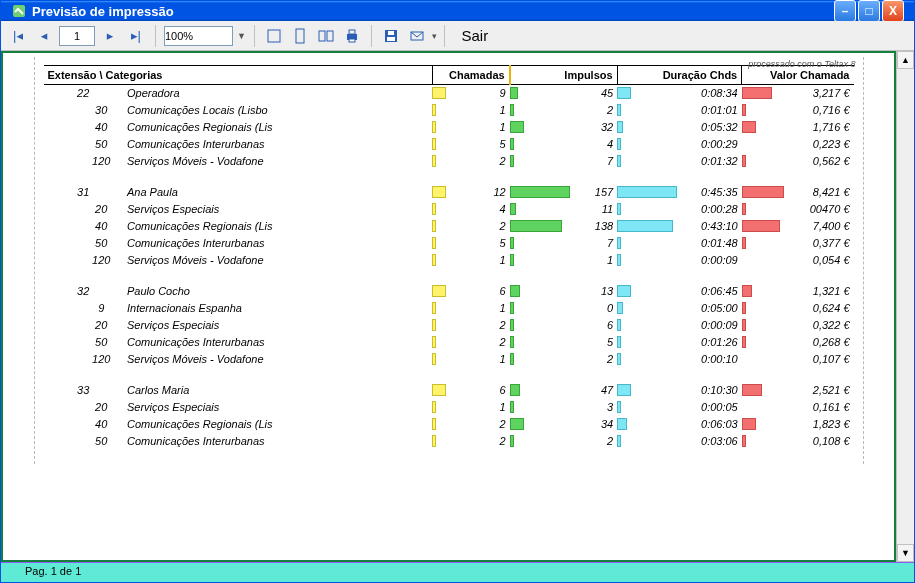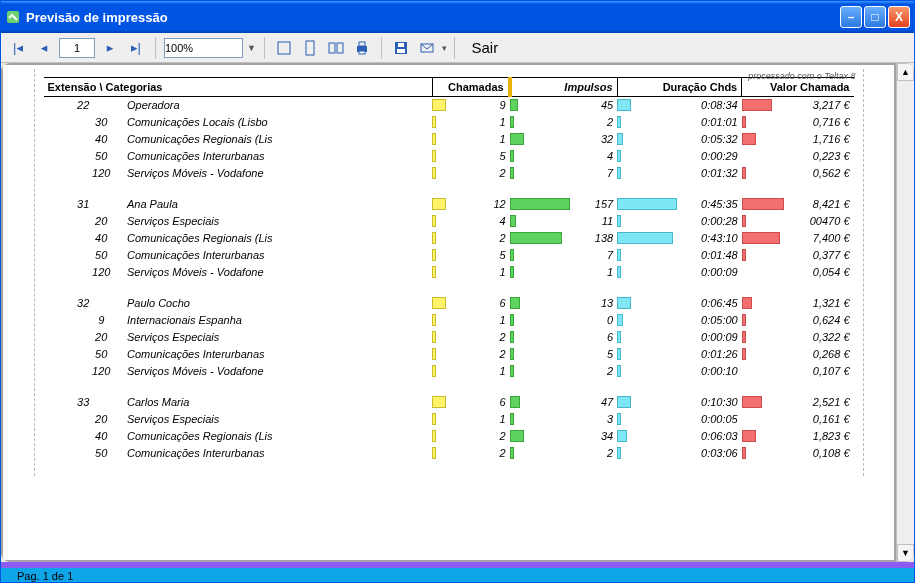--- a/index.html
+++ b/index.html
@@ -1,34 +1,34 @@
 <!DOCTYPE html>
 <html><head>
 <meta charset="utf-8">
 <style>
 * { box-sizing: border-box; margin: 0; padding: 0; }
 body { font-family: Tahoma, sans-serif; font-size: 11px; background: #ece9d8; overflow: hidden; }
 
 .window { width: 915px; height: 583px; display: flex; flex-direction: column; border: 1px solid #0054e3; background: #ece9d8; }
-.titlebar { height: 32px; background: linear-gradient(to bottom, #3a95ff 0%, #0054e3 10%, #0054e3 90%, #0042b0 100%); display: flex; align-items: center; padding: 0 4px; color: #fff; font-weight: bold; font-size: 13px; text-align: center; }
+.titlebar { height: 20px; background: linear-gradient(to bottom, #3a95ff 0%, #0054e3 10%, #0054e3 90%, #0042b0 100%); display: flex; align-items: center; padding: 0 10px; color: #fff; font-weight: bold; font-size: 13px; text-align: center; }
 .titlebar .icon-app { width: 16px; height: 16px; margin-right: 5px; display: inline-flex; align-items: center; justify-content: center; }
 .titlebar .spacer { flex: 1; }
 .titlebar .ctl { width: 22px; height: 22px; margin-left: 2px; border: 1px solid #fff; border-radius: 3px; display: flex; align-items: center; justify-content: center; font-size: 12px; font-weight: bold; cursor: pointer; }
 .ctl.min, .ctl.max { background: linear-gradient(to bottom, #6aaeff, #2b7ae0); }
 .ctl.close { background: linear-gradient(to bottom, #f7986b, #e1421d); }
 
 .toolbar { height: 30px; background: #efefef; border-bottom: 1px solid #c0c0c0; display: flex; align-items: center; padding: 0 6px; gap: 4px; }
 .tbtn { width: 22px; height: 22px; display: flex; align-items: center; justify-content: center; border: 1px solid transparent; border-radius: 2px; cursor: pointer; color: #2b5fb5; font-size: 13px; }
 .pageinput { width: 36px; height: 20px; border: 1px solid #7f9db9; font-size: 11px; text-align: center; }
-.zoomsel { width: 79px; height: 20px; border: 1px solid #7f9db9; font-size: 11px; }
+.zoomsel { width: 69px; height: 20px; border: 1px solid #7f9db9; font-size: 11px; }
 .tbtn svg { width: 16px; height: 16px; }
 .sep { width: 1px; height: 22px; background: #c0c0c0; margin: 0 4px; }
 .sair { font-size: 15px; padding: 2px 8px; cursor: pointer; }
 
-.client { flex: 1; display: flex; background: #a3a3a3; overflow: hidden; position: relative; border-radius: 9px; }
+.client { flex: 1; display: flex; background: #15803d; overflow: hidden; position: relative; }
 .page-area { flex: 1; background: #fff; margin: 2px; overflow: auto; position: relative; }
 .vscroll { width: 18px; background: #efefef; border-left: 1px solid #c0c0c0; display: flex; flex-direction: column; }
 .vscroll .arrow { height: 18px; border: 1px solid #c0c0c0; background: #f5f5f5; display: flex; align-items: center; justify-content: center; font-size: 9px; cursor: pointer; }
 .vscroll .track { flex: 1; }
 
 .paper { width: 830px; margin: 4px auto 20px auto; padding: 8px 0 0 0; position: relative; }
 .paper::before, .paper::after { content: ""; position: absolute; top: 0; bottom: 0; border-left: 1px dashed #b8b8b8; }
 .paper::before { left: 0; } .paper::after { right: 0; }
 .footer-right { position: absolute; right: 8px; top: 2px; font-size: 9px; font-style: italic; color: #555; }
 
@@ -49,21 +49,21 @@
 .bar-wrap { display: flex; align-items: center; height: 14px; }
 .bar { height: 12px; border: 1px solid #888; }
 .bar.y { background: #fff36b; border-color: #c9bd2a; }
 .bar.g { background: #5fd35f; border-color: #3aa53a; }
 .bar.c { background: #7fe6f5; border-color: #46b8cc; }
 .bar.r { background: #f47070; border-color: #cc4b4b; }
 .val-right { margin-left: auto; }
 
 .group-spacer td { height: 14px; }
 
-.statusbar { height: 20px; background: #0ea5e9; border-top: 6px solid #8b5cf6; font-size: 11px; padding: 2px 16px; }
+.statusbar { height: 20px; background: #5eead4; border-top: 1px solid #8b5cf6; font-size: 11px; padding: 2px 24px; }
 </style>
 </head>
 <body>
 
 <div class="window">
 
   <div class="titlebar">
     <span class="icon-app">
       <svg viewBox="0 0 16 16">
           <rect x="2" y="2" width="12" height="12" fill="#6ed06e" rx="2"></rect>
@@ -132,21 +132,21 @@
   <div class="client">
     <div class="page-area">
       <div class="paper">
         <div class="footer-right">processado com o Teltax 8</div>
 
         <table class="grid">
           <thead>
             <tr>
               <th colspan="2">Extensão  \ Categorias</th>
               <th class="r" style="border-left:1px solid #000;">Chamadas</th>
-              <th class="r" style="border-left:4px solid #eab308;font-style:italic;">Impulsos</th>
+              <th class="r" style="border-left:2px solid #eab308;">Impulsos</th>
               <th class="r" style="border-left:1px solid #000;">Duração Chds</th>
               <th class="r" style="border-left:1px solid #000;">Valor Chamada</th>
             </tr>
           </thead>
           <tbody id="report-body">
               <tr>
     <td class="gcol-id">22</td>
     <td class="gcol-name">Operadora</td>
     <td class="gcol-ch bar-cell">
                   <div class="bar-wrap">

